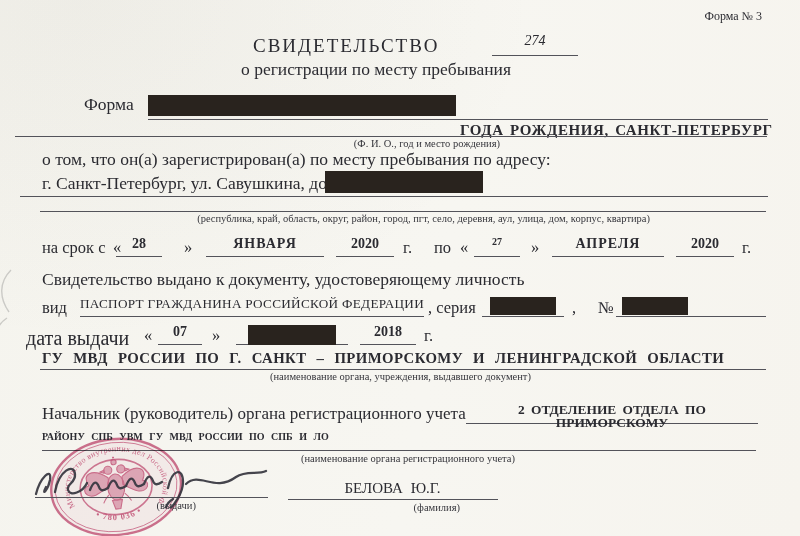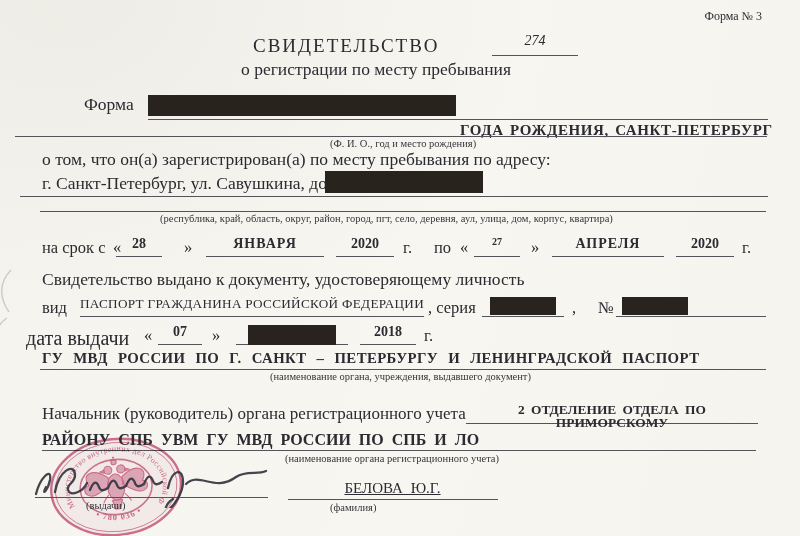--- a/index.html
+++ b/index.html
@@ -6,21 +6,21 @@
   .page{
     position:relative;width:800px;height:536px;overflow:hidden;
     background:
       radial-gradient(ellipse at 10% 0%, rgba(120,115,100,0.06), transparent 45%),
       linear-gradient(100deg,#f5f4ee 0%,#f7f6f1 55%,#f6f4ee 100%);
     font-family:"Liberation Serif","DejaVu Serif",serif;
     color:#2b2b31;
   }
   .t{position:absolute;line-height:1;white-space:nowrap;}
   .b{font-weight:700;}
-  .cap{position:absolute;font-size:10.5px;color:#36363c;text-align:left;line-height:1;white-space:nowrap;}
+  .cap{position:absolute;font-size:10.5px;color:#36363c;text-align:right;line-height:1;white-space:nowrap;}
   .rule{position:absolute;height:0;border-top:1.2px solid #53535a;}
   .cell{position:absolute;border-bottom:1.2px solid #53535a;text-align:center;line-height:1;}
   .redact{display:inline-block;background:#29231e;vertical-align:middle;}
   .redact-abs{position:absolute;background:#29231e;}
   .stamp{position:absolute;left:48px;top:436px;mix-blend-mode:multiply;opacity:.92;transform:rotate(-6deg);}
   .sig{position:absolute;left:28px;top:456px;z-index:3;}
   .scanmark{position:absolute;left:-3px;top:268px;opacity:.45;}
 </style>
 </head>
 <body>
@@ -74,28 +74,28 @@
   <div class="cell" style="left:616px;top:297px;width:150px;height:19px;text-align:left;"><span class="redact" style="width:66px;height:18px;margin-left:6px;margin-bottom:1px;"></span></div>
 
   <div class="t" style="left:26px;top:328px;font-size:20px;">дата выдачи</div>
   <div class="t" style="left:144px;top:328px;font-size:16.5px;">«</div>
   <div class="cell b" style="left:158px;top:325px;width:44px;height:19px;font-size:14px;">07</div>
   <div class="t" style="left:212px;top:328px;font-size:16.5px;">»</div>
   <div class="cell" style="left:236px;top:325px;width:112px;height:19px;"><span class="redact" style="width:88px;height:20px;margin-bottom:0px;"></span></div>
   <div class="cell b" style="left:360px;top:325px;width:56px;height:19px;font-size:14px;">2018</div>
   <div class="t" style="left:424px;top:328px;font-size:16.5px;">г.</div>
 
-  <div class="t b" style="left:42px;top:351px;font-size:14.8px;letter-spacing:.4px;word-spacing:6px;">ГУ МВД РОССИИ ПО Г. САНКТ – ПЕТЕРБУРГУ И ЛЕНИНГРАДСКОЙ ПАСПОРТ</div>
+  <div class="t b" style="left:42px;top:351px;font-size:14.8px;letter-spacing:.4px;word-spacing:6px;">ГУ МВД РОССИИ ПО Г. САНКТ – ПРИМОРСКОМУ И ЛЕНИНГРАДСКОЙ ОБЛАСТИ</div>
   <div class="rule" style="left:40px;top:369px;width:726px;"></div>
   <div class="cap" style="left:270px;top:372px;width:260px;">(наименование органа, учреждения, выдавшего документ)</div>
 
   <div class="t" style="left:42px;top:405px;font-size:17px;">Начальник (руководитель) органа регистрационного учета</div>
   <div class="cell b" style="left:466px;top:403px;width:292px;height:20px;font-size:13.4px;word-spacing:3px;">2 ОТДЕЛЕНИЕ ОТДЕЛА ПО ПРИМОРСКОМУ</div>
 
-  <div class="t b" style="left:42px;top:432px;font-size:16px;word-spacing:4px;z-index:2;">РАЙОНУ СПБ УВМ ГУ МВД РОССИИ ПО СПБ И ЛО</div>
+  <div class="t b" style="left:42px;top:432px;font-size:10px;word-spacing:4px;z-index:2;">РАЙОНУ СПБ УВМ ГУ МВД РОССИИ ПО СПБ И ЛО</div>
   <div class="rule" style="left:42px;top:450px;width:714px;"></div>
   <div class="cap" style="left:285px;top:454px;width:230px;">(наименование органа регистрационного учета)</div>
 
   <svg class="stamp" width="136" height="100" viewBox="0 0 136 100">
     <defs>
       <path id="ringPath" d="M 27,69 A 47,36 0 1 1 109,69" fill="none"></path>
       <path id="codePath" d="M 34,70 A 42,34 0 0 0 102,70" fill="none"></path>
     </defs>
     <g stroke="#c64d77" fill="none">
       <ellipse cx="68" cy="51" rx="65" ry="48" stroke-width="2.4" opacity=".85"></ellipse>
@@ -131,21 +131,21 @@
       <path d="M27,36 C31,14 46,7 47,18 C48,27 38,28 40,34 C42,41 55,36 59,27"></path>
       <path d="M62,34 q5,-13 9,-3 q2,6 9,1 q5,-13 9,-3 q2,6 9,1 q5,-13 9,-3 q2,6 9,1 q5,-13 9,-3 q2,6 9,1"></path>
       <path d="M140,32 c4,-19 15,-21 15,-6 c0,11 -9,24 -15,28 c-5,3 -2,-7 5,-11"></path>
       <path d="M158,28 c14,-13 28,9 50,-7 c10,-7 22,-2 30,-6"></path>
     </g>
   </svg>
 
   <div class="rule" style="left:35px;top:497px;width:233px;z-index:1;"></div>
   <div class="cap" style="left:86px;top:501px;width:110px;">(выдачи)</div>
 
-  <div class="t" style="left:290px;top:481px;width:205px;text-align:center;font-size:15px;word-spacing:4px;text-decoration:underline;">БЕЛОВА Ю.Г.</div>
+  <div class="t" style="left:290px;top:481px;width:205px;text-align:center;font-size:15px;word-spacing:4px;">БЕЛОВА Ю.Г.</div>
   <div class="rule" style="left:288px;top:499px;width:210px;"></div>
   <div class="cap" style="left:330px;top:503px;width:130px;">(фамилия)</div>
 
   <svg class="scanmark" width="18" height="60" viewBox="0 0 18 60">
     <path d="M14,2 C2,14 2,30 12,44 M10,50 q-6,4 -8,8" stroke="#9a9a98" stroke-width="1.4" fill="none"></path>
   </svg>
 
 </div>
 
 </body></html>

